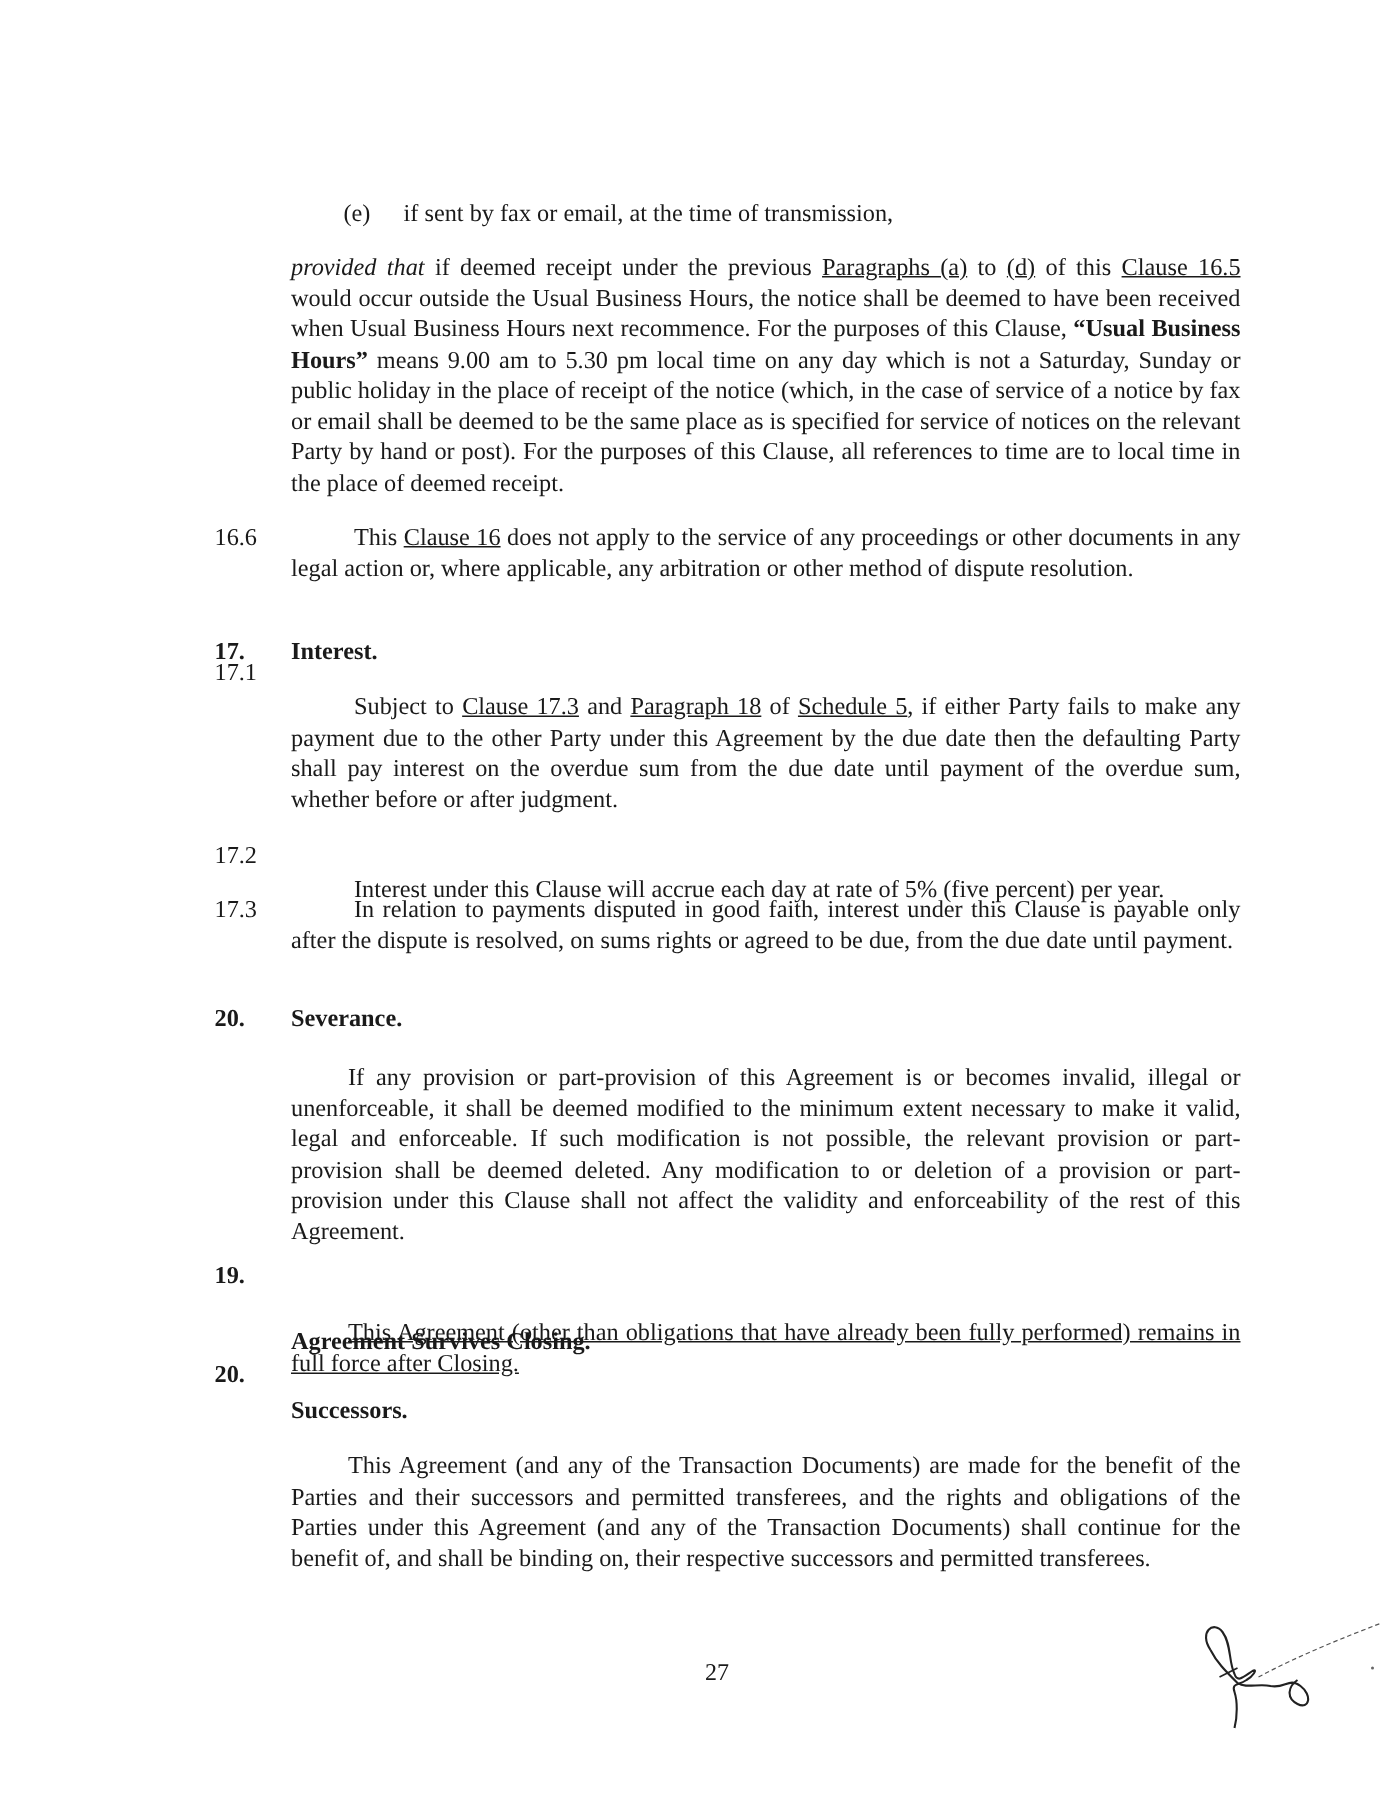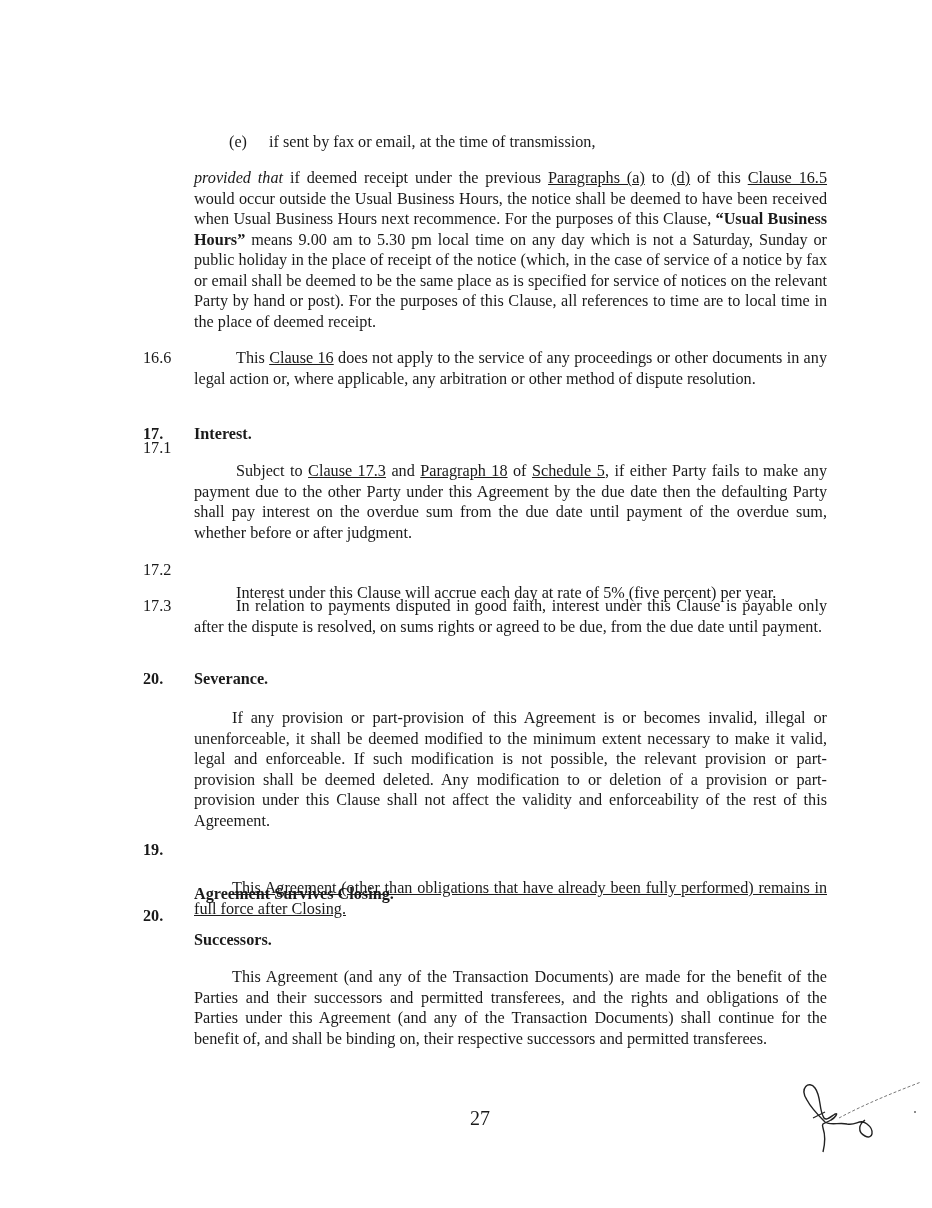--- a/index.html
+++ b/index.html
@@ -13,21 +13,21 @@
   .block { position: absolute; left: 194px; width: 633px; line-height: 20.5px; text-align: justify; }
   .num { position: absolute; left: 143px; line-height: 20.5px; }
   .head { position: absolute; left: 194px; line-height: 20.5px; font-weight: bold; }
   .numb { font-weight: bold; }
   .u { text-decoration: underline; }
   .i { font-style: italic; }
   .b { font-weight: bold; }
   .indent { display: inline-block; width: 42px; }
   .indent2 { display: inline-block; width: 38px; }
   .lastline-left { text-align-last: left; }
-  .page-number { position: absolute; left: 470px; top: 1107px; font-size: 20px; }
+  .page-number { position: absolute; left: 470px; top: 1107px; font-size: 16px; }
   .signature { position: absolute; left: 795px; top: 1078px; width: 130px; height: 80px; }
 </style>
 </head>
 <body>
 
 <div class="page">
 
   <div style="position:absolute; top:132px; left:229px; line-height:20.5px;">
     <span>(e)</span>
     <span style="display:inline-block; width:14px;"></span>

